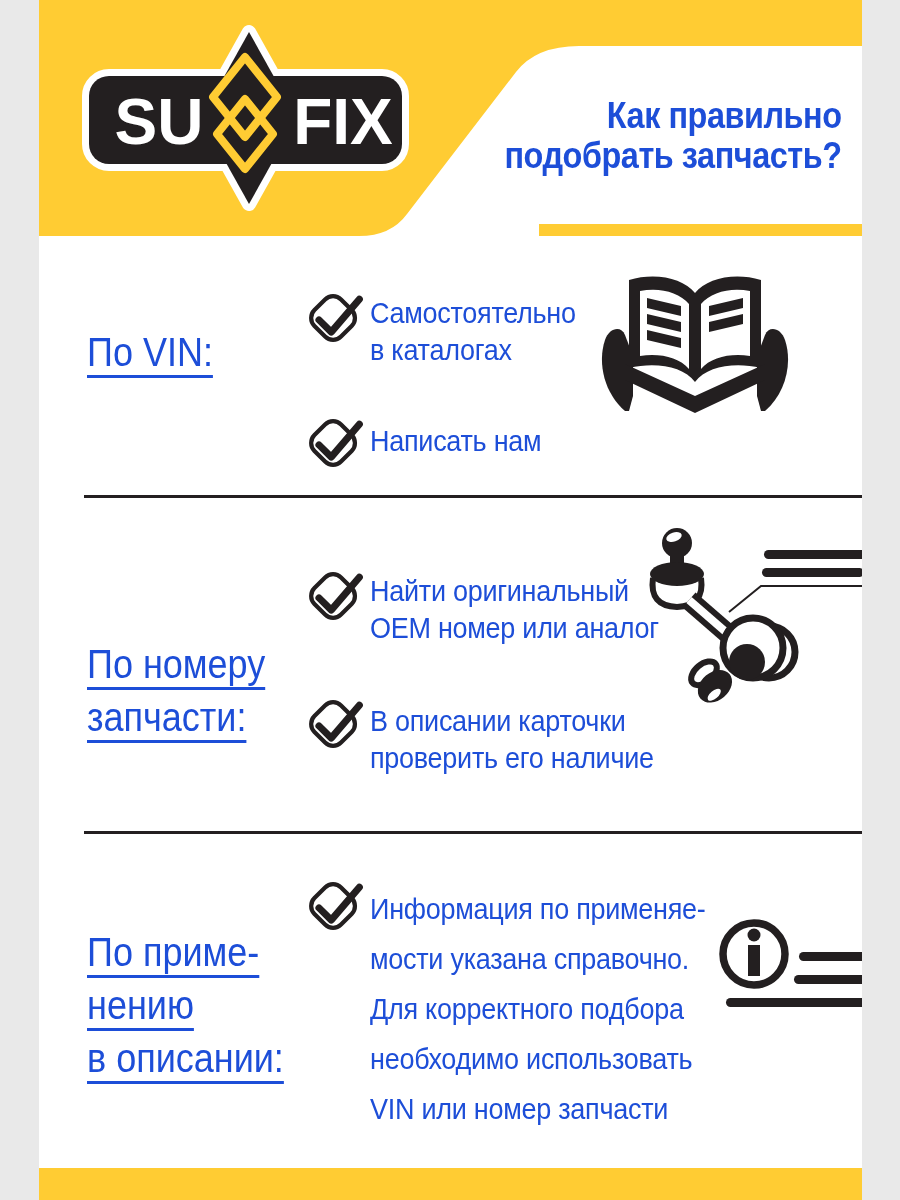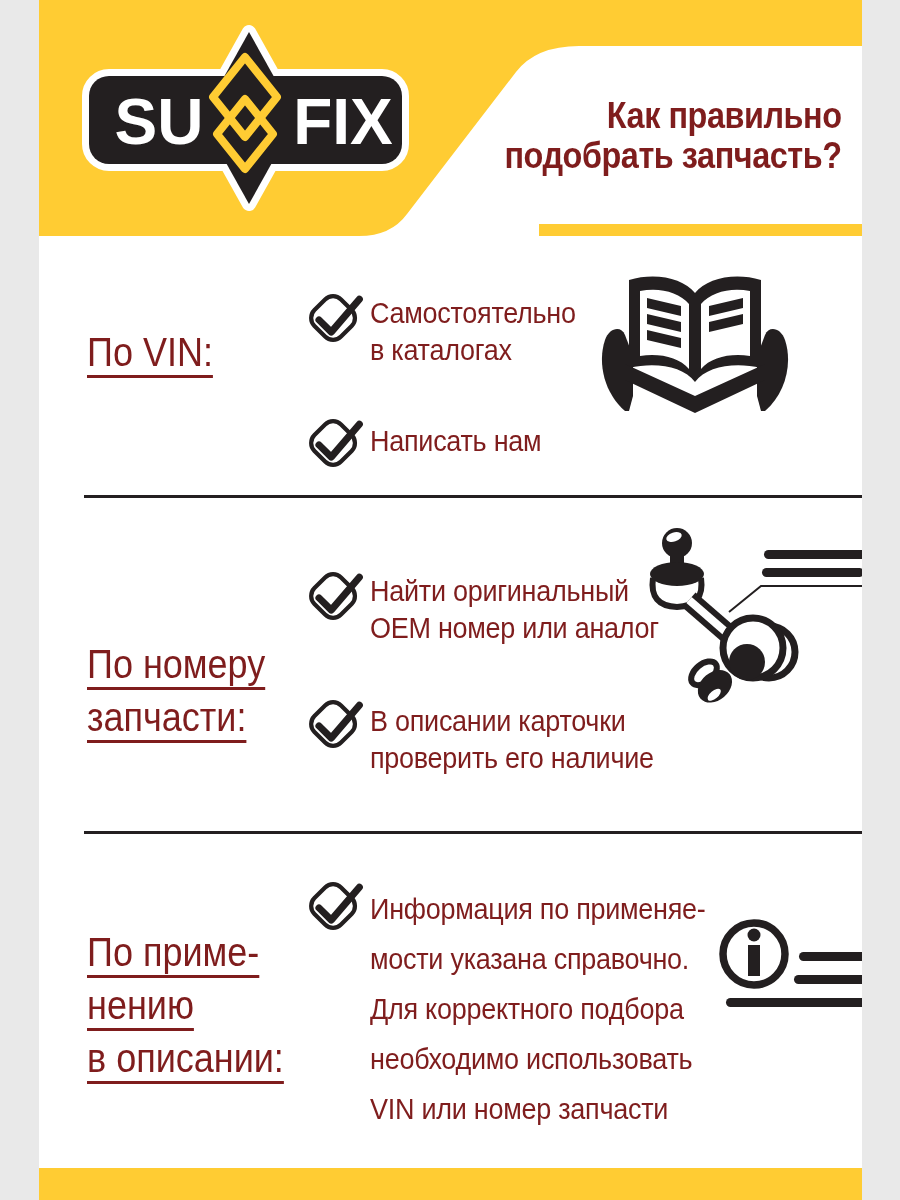--- a/index.html
+++ b/index.html
@@ -1,20 +1,20 @@
 <!DOCTYPE html>
 <html><head>
 <meta charset="utf-8">
 <style>
   html,body{margin:0;padding:0;background:#e9e9e9;}
   .page{
     position:relative;width:823px;height:1200px;margin:0 auto;
     background:#ffffff;overflow:hidden;
     font-family:"Liberation Sans","DejaVu Sans",sans-serif;
-    color:#7f1d1d;
+    color:#1d4ed8;
   }
   .abs{position:absolute;}
   .cond{transform:scaleX(0.9);transform-origin:0 0;}
   .cond-r{transform:scaleX(0.9);transform-origin:100% 0;}
   .header-title{
     top:96px;right:20px;text-align:right;
     font-size:36px;font-weight:700;line-height:40px;
     white-space:pre-line;letter-spacing:-0.5px;
   }
   .section-label{

